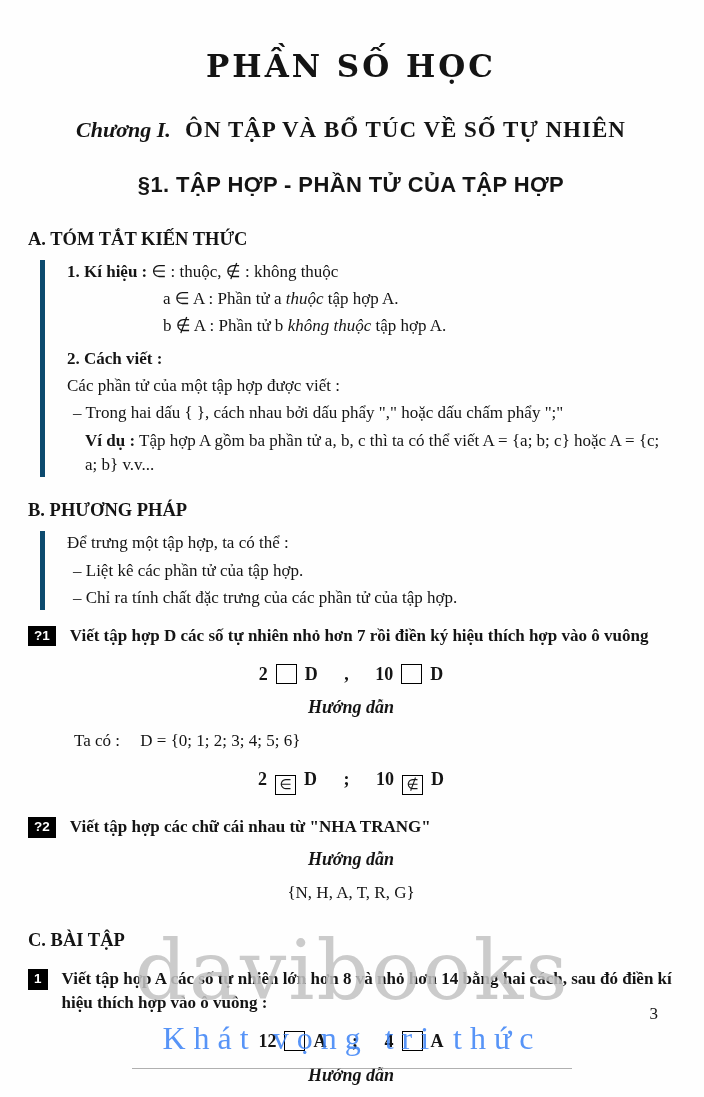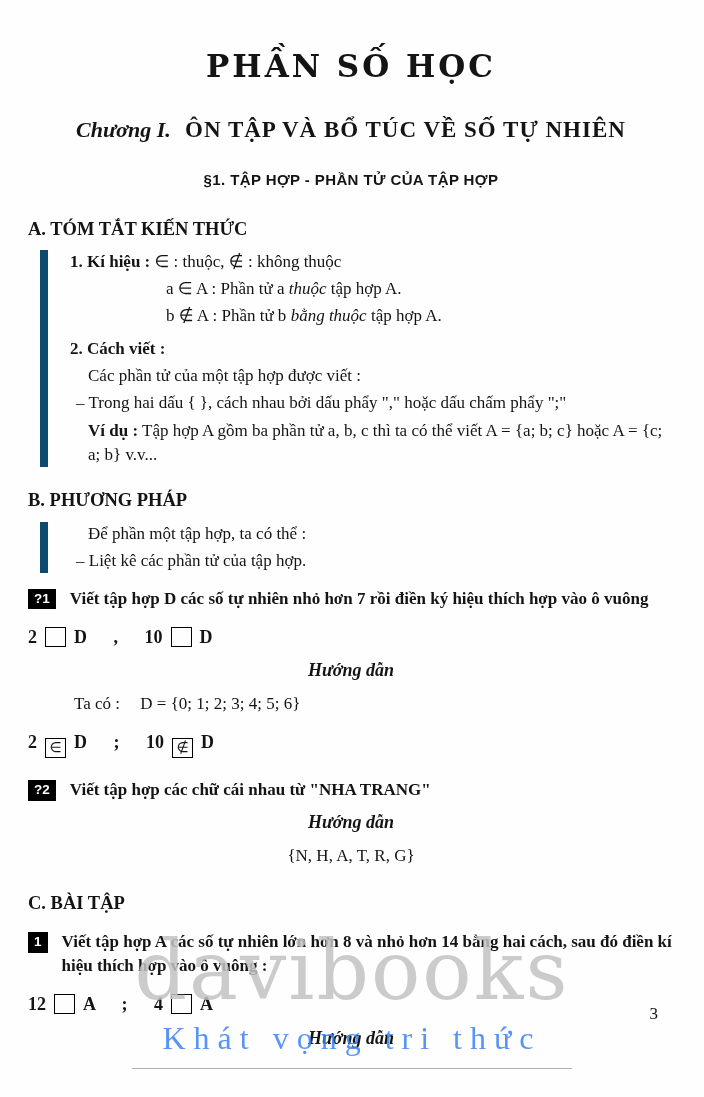--- a/index.html
+++ b/index.html
@@ -16,40 +16,40 @@
 
   .part-title {
     text-align:center; font-family:"DejaVu Serif", serif;
     font-size:31px; font-weight:bold; letter-spacing:3px; margin:14px 0 26px;
   }
   .chapter-line { text-align:center; margin:0 0 22px; }
   .chapter-label { font-style:italic; font-weight:bold; font-size:22px; margin-right:10px; }
   .chapter-title { font-weight:bold; font-size:23px; letter-spacing:1px; }
   .section-title {
     text-align:center; font-family:"Liberation Sans", sans-serif;
-    font-weight:bold; font-size:15px; margin:0 0 26px; letter-spacing:.4px;
+    font-weight:bold; font-size:22px; margin:0 0 26px; letter-spacing:.4px;
   }
   .heading { font-weight:bold; font-size:18.5px; margin:14px 0 8px; }
 
-  .barred { border-left:8px solid #0c4a6e; padding-left:22px; margin-left:12px; }
+  .barred { border-left:5px solid #0c4a6e; padding-left:22px; margin-left:12px; }
   .line { margin:3px 0; }
   .sub  { margin-left:96px; }
-  .indent1 { margin-left:18px; }
+  .indent1 { margin-left:0; }
   .dash { margin-left:6px; }
   .example { margin-left:18px; margin-top:4px; }
 
   .q-block { display:flex; align-items:flex-start; margin:14px 0 6px; }
   .badge {
     flex:0 0 auto; background:#000; color:#fff;
     font-family:"Liberation Sans", sans-serif; font-weight:bold;
     font-size:13.5px; padding:2px 6px 3px; margin:2px 14px 0 0; line-height:1.15;
   }
   .q-text { font-weight:bold; flex:1; }
 
-  .eq-row { font-size:18px; font-weight:bold; margin:14px 0 8px; }
+  .eq-row { text-align:center; font-size:18px; font-weight:bold; margin:14px 0 8px; }
   .eq-sep { display:inline-block; margin:0 22px; }
   .box {
     display:inline-flex; align-items:center; justify-content:center;
     width:21px; height:20px; border:1.7px solid #000;
     margin:0 8px; vertical-align:-4px; font-size:14px; font-weight:normal;
   }
   .guide { text-align:center; font-weight:bold; font-style:italic; font-size:18px; margin:8px 0 8px; }
   .center-line { text-align:center; margin:4px 0 10px; }
   .solution-line { margin:6px 0 2px 46px; }
   .solution-line .set { margin-left:16px; }
@@ -92,37 +92,38 @@
 
     <div class="barred">
       <div class="line">
         <span class="b">1. Kí hiệu :</span>
         <span>∈ : thuộc,    ∉ : không thuộc</span>
       </div>
       <div class="line sub">
         <span>a ∈ A : Phần tử a </span><span class="i">thuộc</span><span> tập hợp A.</span>
       </div>
       <div class="line sub">
-        <span>b ∉ A : Phần tử b </span><span class="i">bằng thuộc</span><span> tập hợp A.</span>
+        <span>b ∉ A : Phần tử b </span><span class="i">không thuộc</span><span> tập hợp A.</span>
       </div>
       <div class="line" style="margin-top:8px">
         <span class="b">2. Cách viết :</span>
       </div>
       <div class="line indent1">Các phần tử của một tập hợp được viết :</div>
       <div class="line dash">– Trong hai dấu { }, cách nhau bởi dấu phẩy "," hoặc dấu chấm phẩy ";"</div>
       <div class="line example">
         <span class="bi">Ví dụ :</span><span> Tập hợp A gồm ba phần tử a, b, c thì ta có thể viết A = {a; b; c} hoặc A = {c; a; b}  v.v...</span>
       </div>
     </div>
 
     <div class="heading" style="margin-top:20px">B. PHƯƠNG PHÁP</div>
 
     <div class="barred">
-      <div class="line indent1">Để phần một tập hợp, ta có thể :</div>
+      <div class="line indent1">Để trưng một tập hợp, ta có thể :</div>
       <div class="line dash">– Liệt kê các phần tử của tập hợp.</div>
+      <div class="line dash">– Chỉ ra tính chất đặc trưng của các phần tử của tập hợp.</div>
     </div>
 
     <div class="q-block">
       <span class="badge">?1</span>
       <span class="q-text">Viết tập hợp D các số tự nhiên nhỏ hơn 7 rồi điền ký hiệu thích hợp vào ô vuông</span>
     </div>
 
     <div class="eq-row">
       <span>2</span><span class="box"></span><span>D</span>
       <span class="eq-sep">,</span>

